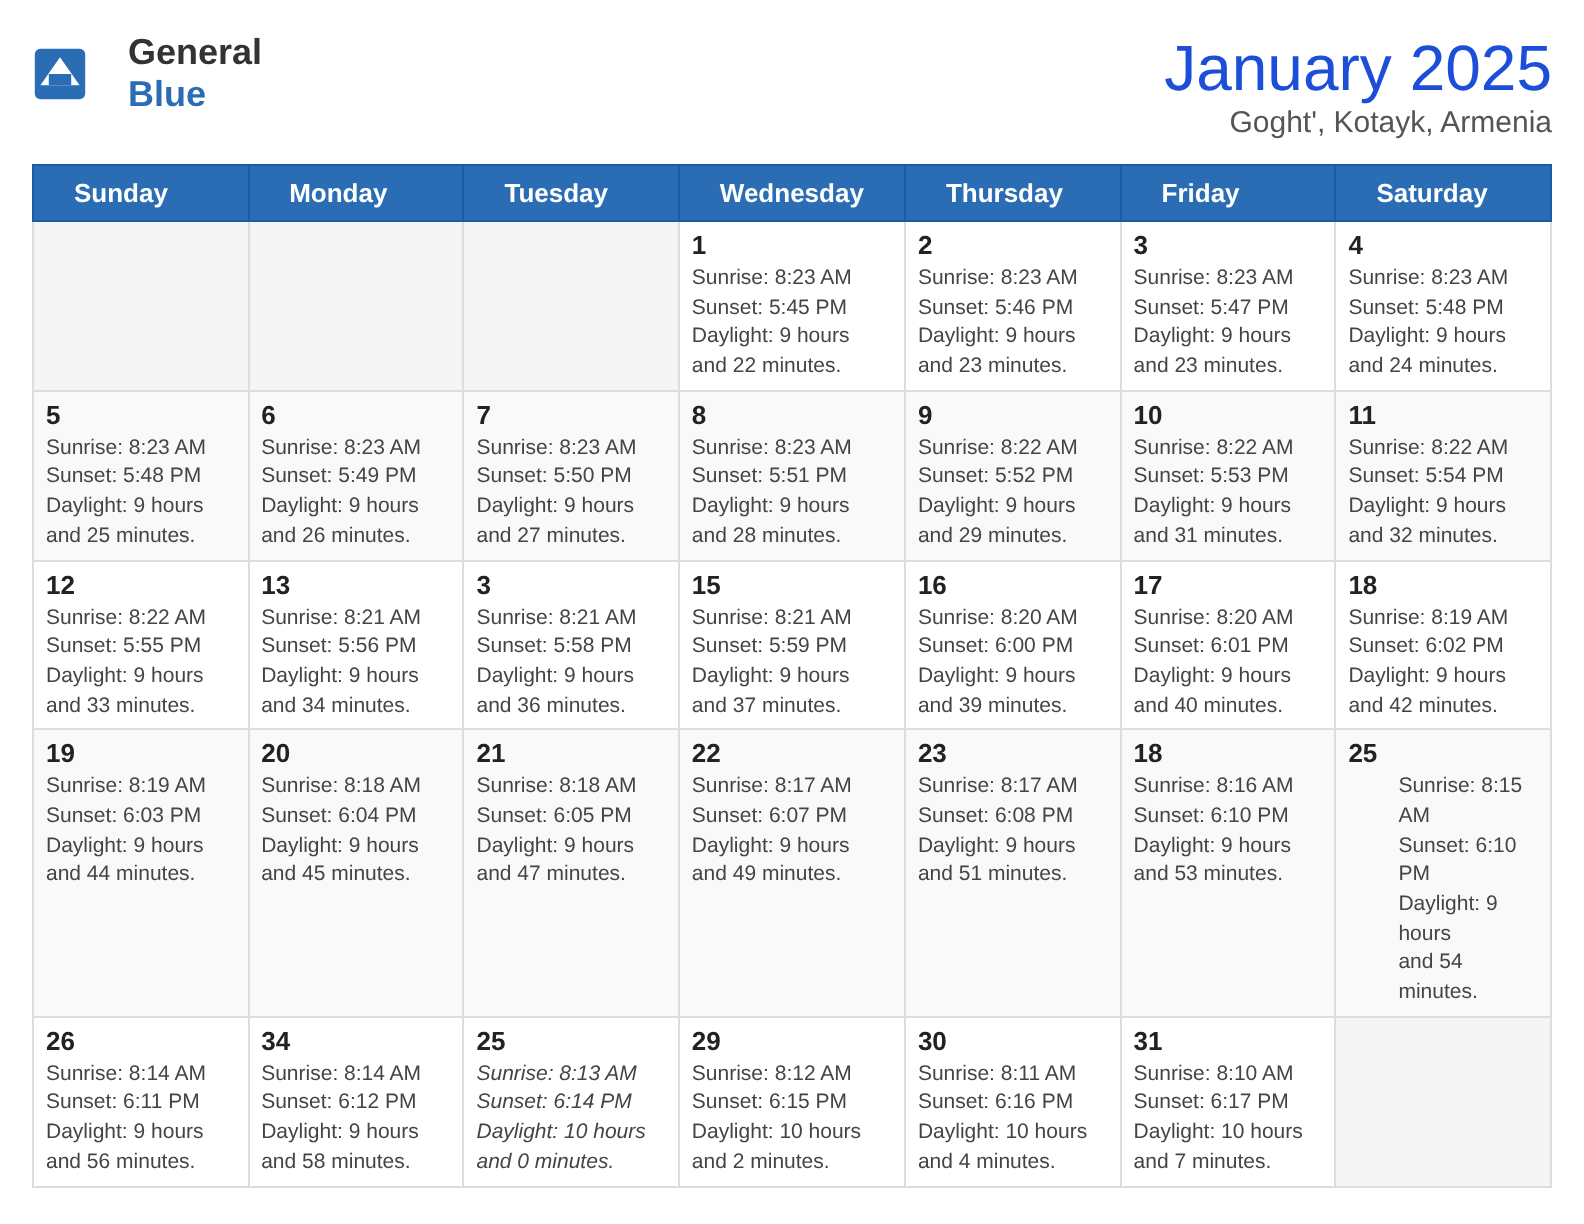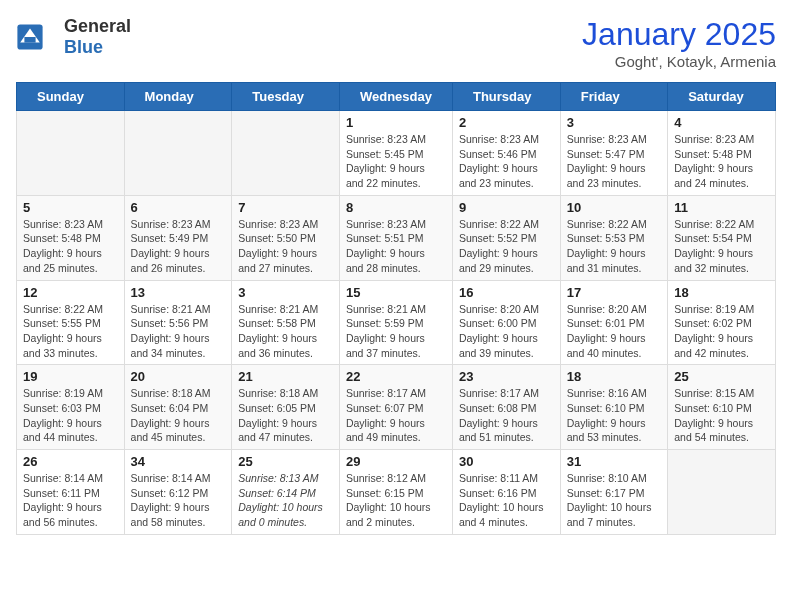--- a/index.html
+++ b/index.html
@@ -298,21 +298,21 @@
         </td>
         <td>
           <div class="day-number">18</div>
           <div class="day-info" style="white-space: pre-line;">Sunrise: 8:16 AM
 Sunset: 6:10 PM
 Daylight: 9 hours
 and 53 minutes.</div>
         </td>
         <td>
           <div class="day-number">25</div>
-          <div class="day-info" style="white-space: pre-line;">Sunrise: 8:15 AM
+          <div class="day-info" style="white-space: pre-line; margin-left: 25px;">Sunrise: 8:15 AM
 Sunset: 6:10 PM
 Daylight: 9 hours
 and 54 minutes.</div>
         </td>
       </tr>
       <tr>
         <td>
           <div class="day-number">26</div>
           <div class="day-info" style="white-space: pre-line;">Sunrise: 8:14 AM
 Sunset: 6:11 PM

